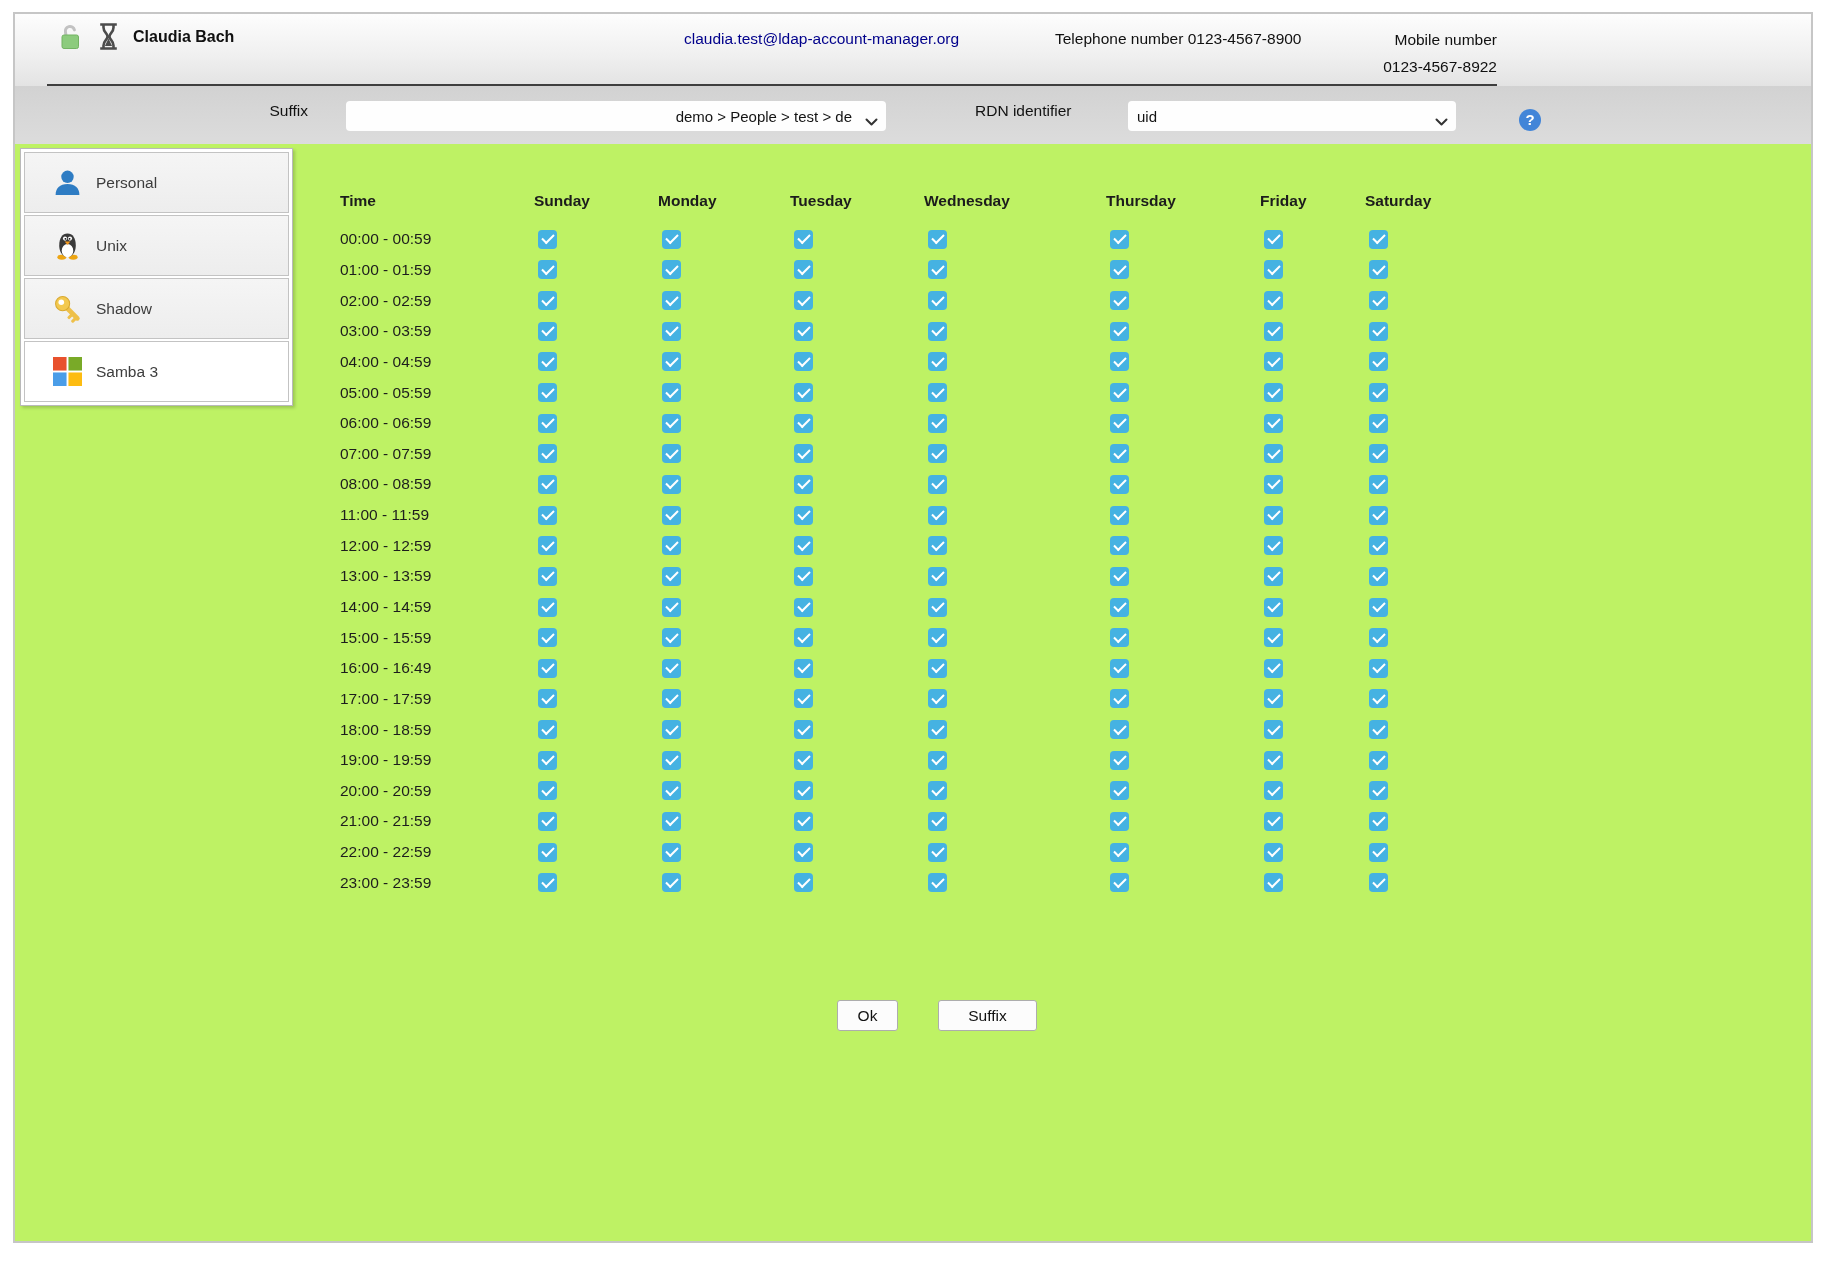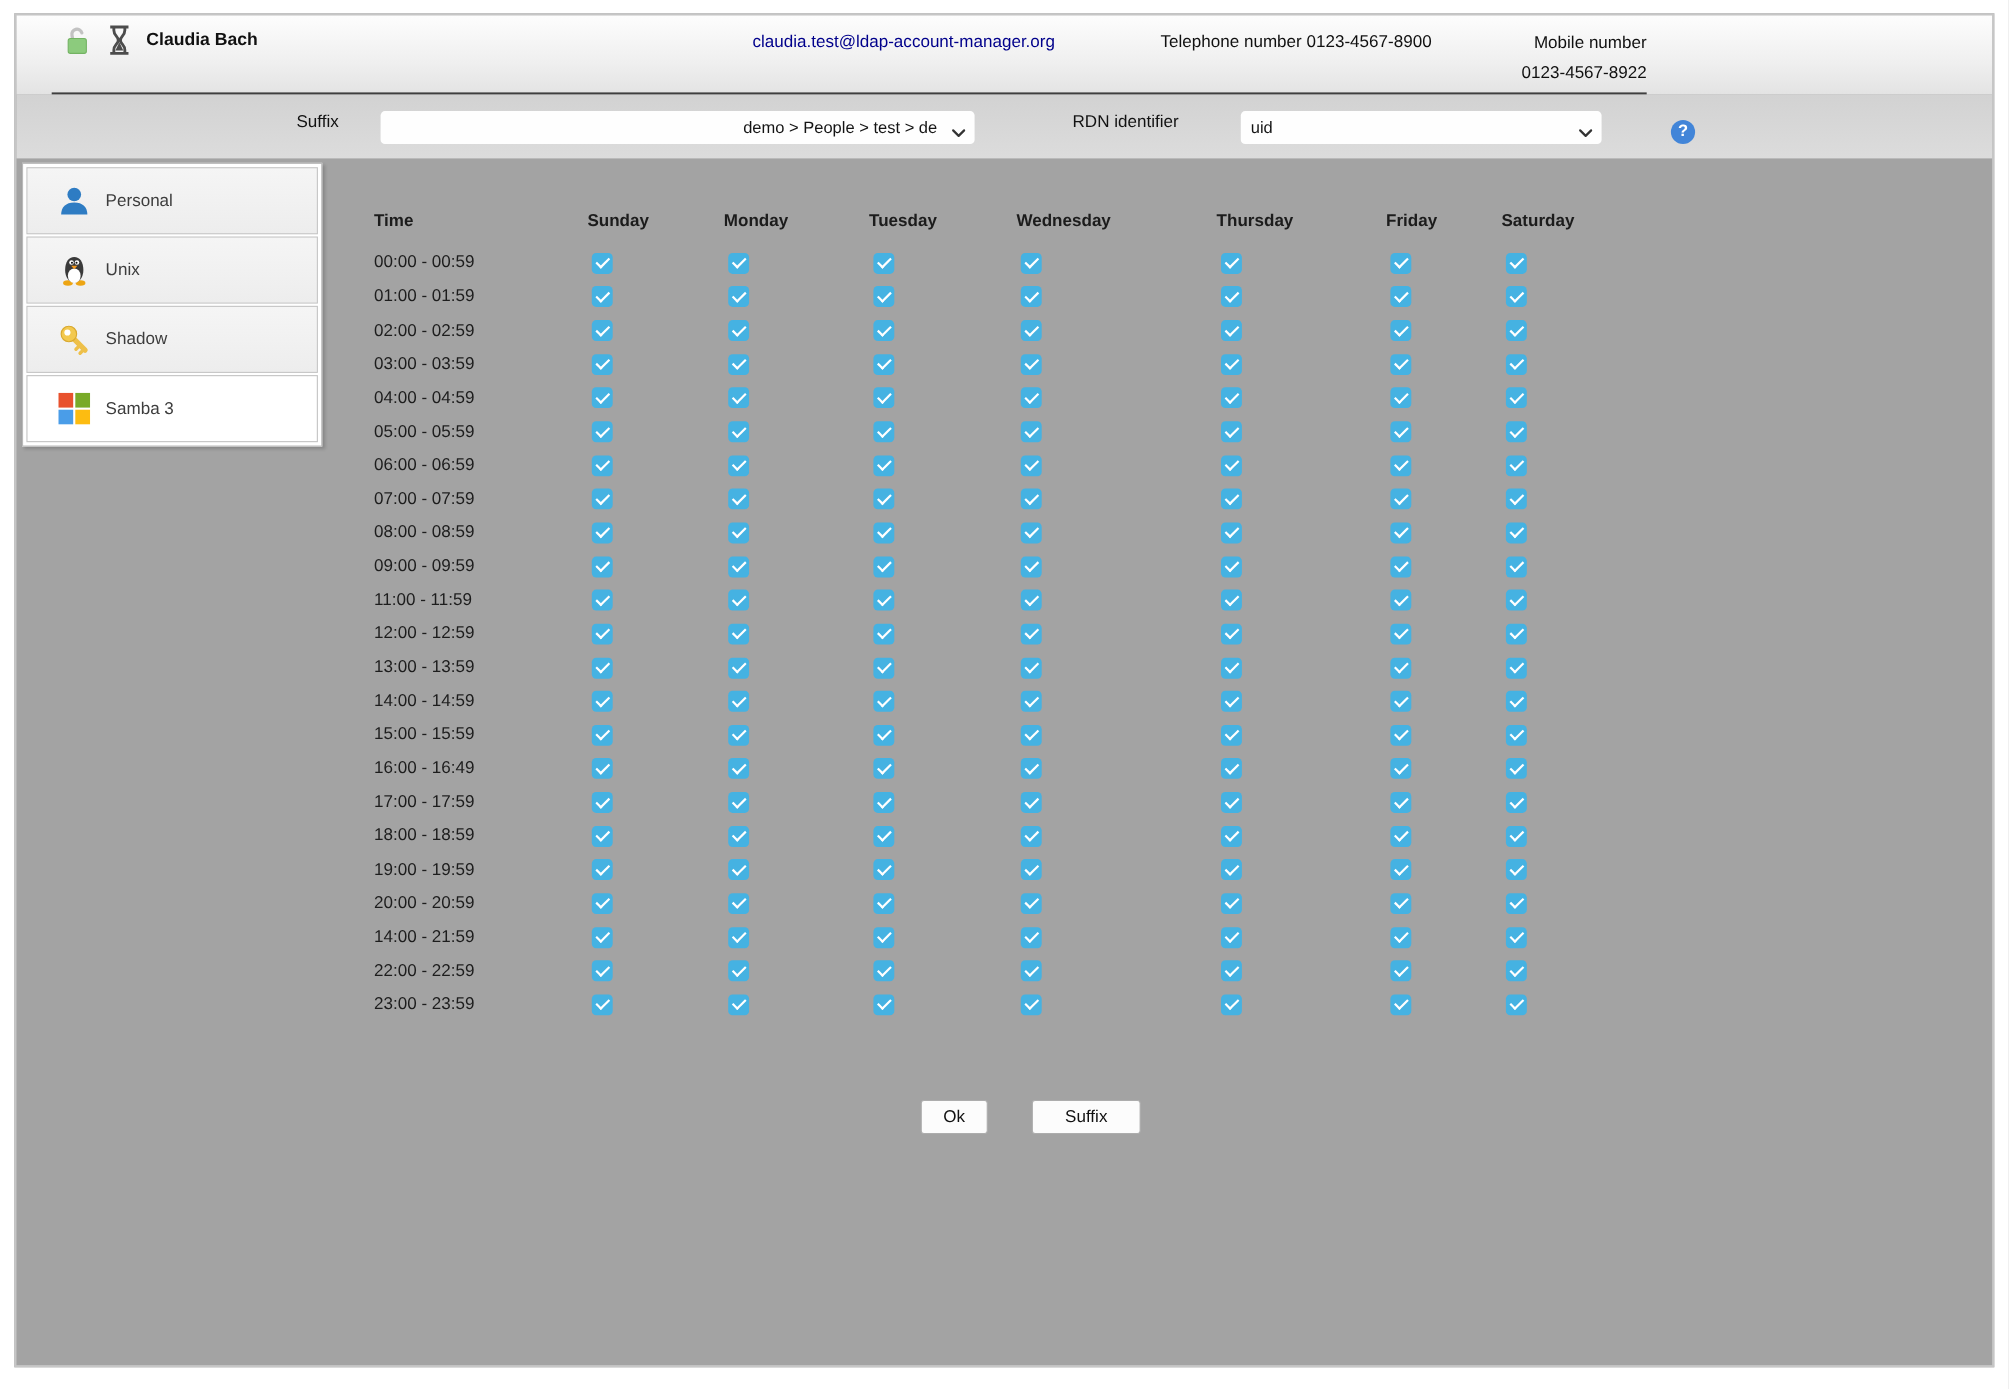--- a/index.html
+++ b/index.html
@@ -3,21 +3,21 @@
 <meta charset="utf-8">
 <style>
   * { box-sizing: border-box; margin: 0; padding: 0; }
   html, body { width: 1826px; height: 1263px; background: #ffffff;
     font-family: "Liberation Sans", "DejaVu Sans", sans-serif; }
   body { position: relative; overflow: hidden; }
 
   
   .page {
     position: absolute; left: 13px; top: 12px; width: 1800px; height: 1231px;
-    border: 2px solid #c6c6c6; background: #a3a3a3;
+    border: 2px solid #c6c6c6; background: #bef264;
   }
 
   
   .titlebar {
     position: absolute; left: 0; top: 0; width: 100%; height: 72px;
     background: linear-gradient(180deg, #fdfdfd 0%, #efefef 60%, #e3e3e3 100%);
   }
   .icon-lock { position: absolute; left: 45px; top: 10px; }
   .icon-hourglass { position: absolute; left: 84px; top: 8px; }
   .user-name { position: absolute; left: 118px; top: 14px; font-size: 16px; font-weight: bold; color: #111; white-space: nowrap; }
@@ -452,44 +452,20 @@
             <input type="checkbox" class="cb" checked="" style="">
           </td>
           <td class="td-cb">
             <input type="checkbox" class="cb" checked="" style="">
           </td>
           <td class="td-cb">
             <input type="checkbox" class="cb" checked="" style="">
           </td>
         </tr>
         <tr>
-          <td class="td-time">09:00 - 09:59</td>
-          <td class="td-cb">
-            <input type="checkbox" class="cb" checked="" style="">
-          </td>
-          <td class="td-cb">
-            <input type="checkbox" class="cb" checked="" style="">
-          </td>
-          <td class="td-cb">
-            <input type="checkbox" class="cb" checked="" style="">
-          </td>
-          <td class="td-cb">
-            <input type="checkbox" class="cb" checked="" style="">
-          </td>
-          <td class="td-cb">
-            <input type="checkbox" class="cb" checked="" style="">
-          </td>
-          <td class="td-cb">
-            <input type="checkbox" class="cb" checked="" style="">
-          </td>
-          <td class="td-cb">
-            <input type="checkbox" class="cb" checked="" style="">
-          </td>
-        </tr>
-        <tr>
           <td class="td-time">11:00 - 11:59</td>
           <td class="td-cb">
             <input type="checkbox" class="cb" checked="" style="">
           </td>
           <td class="td-cb">
             <input type="checkbox" class="cb" checked="" style="">
           </td>
           <td class="td-cb">
             <input type="checkbox" class="cb" checked="" style="">
           </td>
@@ -716,21 +692,21 @@
             <input type="checkbox" class="cb" checked="" style="">
           </td>
           <td class="td-cb">
             <input type="checkbox" class="cb" checked="" style="">
           </td>
           <td class="td-cb">
             <input type="checkbox" class="cb" checked="" style="">
           </td>
         </tr>
         <tr>
-          <td class="td-time">14:00 - 21:59</td>
+          <td class="td-time">21:00 - 21:59</td>
           <td class="td-cb">
             <input type="checkbox" class="cb" checked="" style="">
           </td>
           <td class="td-cb">
             <input type="checkbox" class="cb" checked="" style="">
           </td>
           <td class="td-cb">
             <input type="checkbox" class="cb" checked="" style="">
           </td>
           <td class="td-cb">

